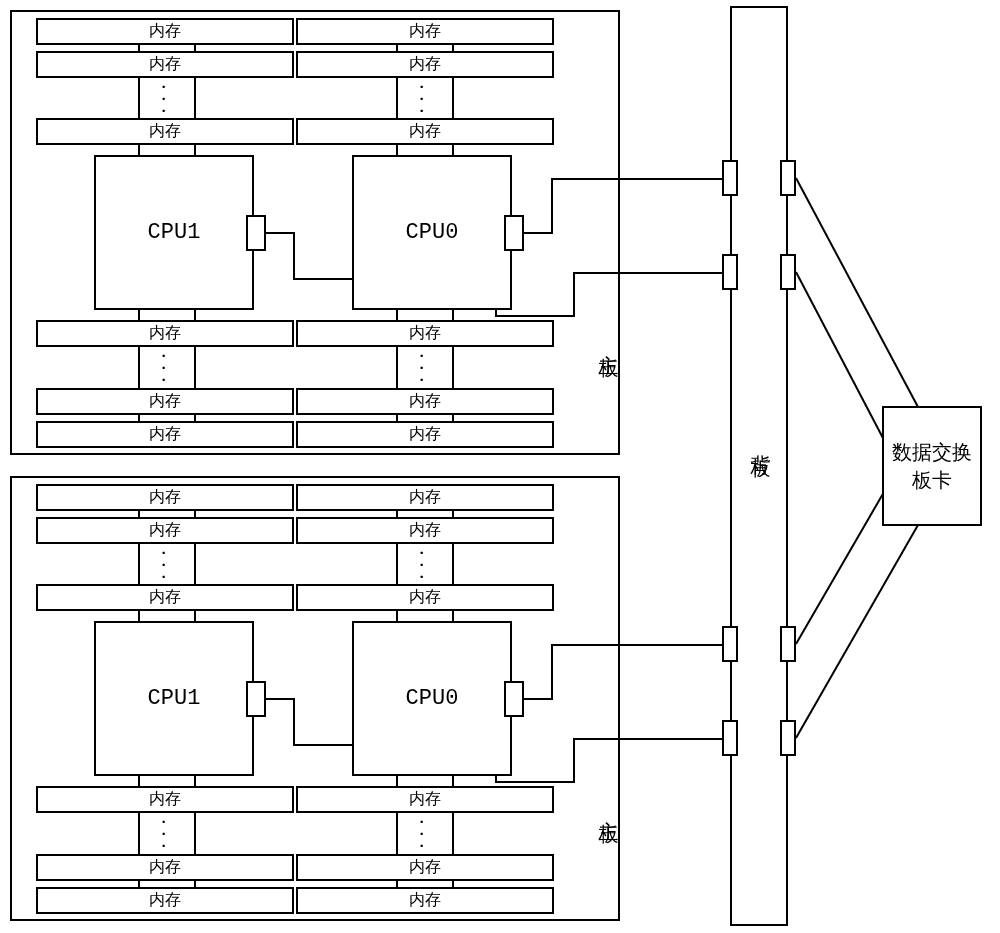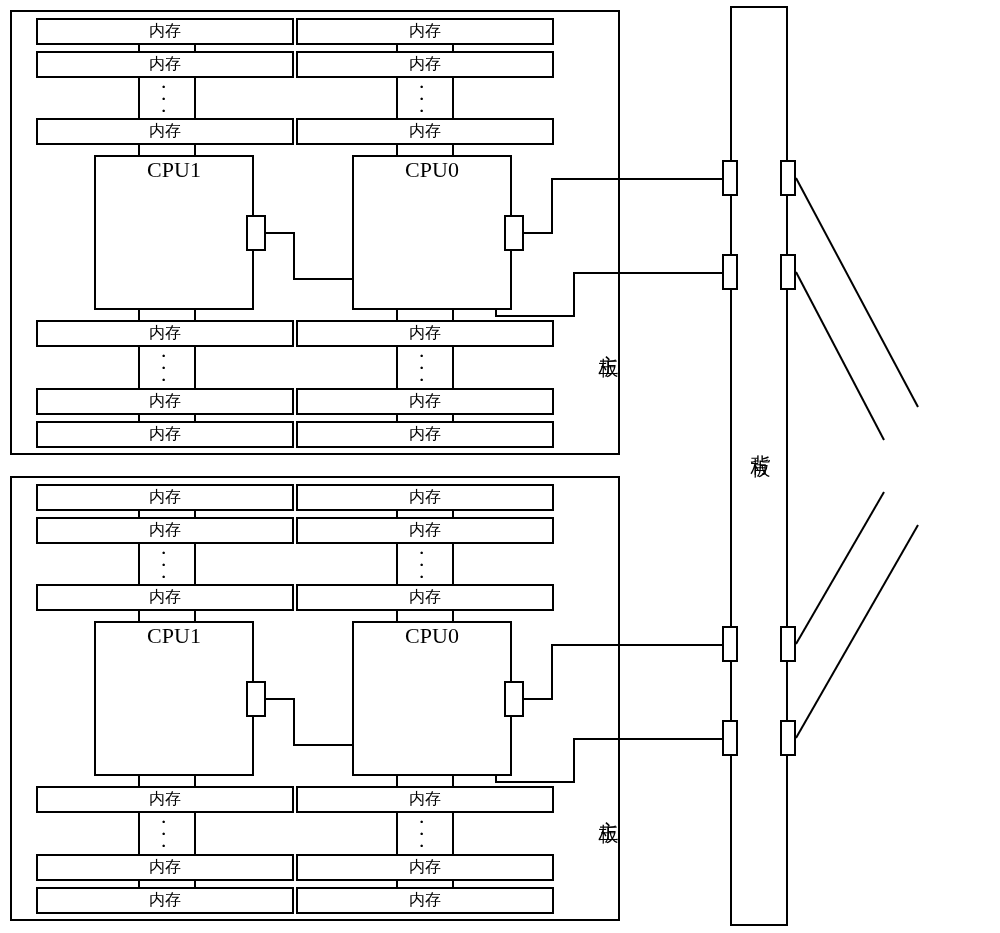--- a/index.html
+++ b/index.html
@@ -41,24 +41,25 @@
     align-items: center;
     font-size: 22px;
     line-height: 12px;
     font-weight: 400;
   }
   .cpu-box {
     position: absolute;
     border: 2px solid #000;
     background: #fff;
     display: flex;
-    align-items: flex-start;
+    align-items: center;
     justify-content: center;
     font-size: 22px;
     z-index: 5;
+    font-family: Liberation Mono, monospace;
   }
   .small-conn {
     position: absolute;
     border: 2px solid #000;
     background: #fff;
     z-index: 6;
   }
   .vtext {
     position: absolute;
     writing-mode: vertical-rl;
@@ -243,20 +244,23 @@
 
   <div class="line hline" style="left:523px; top:698px; width:30px;"></div>
   <div class="line vline" style="left:551px; top:644px; height:56px;"></div>
   <div class="line hline" style="left:551px; top:644px; width:172px;"></div>
 
   <div class="line vline" style="left:495px; top:775px; height:8px;"></div>
   <div class="line hline" style="left:495px; top:781px; width:80px;"></div>
   <div class="line vline" style="left:573px; top:738px; height:45px;"></div>
   <div class="line hline" style="left:573px; top:738px; width:150px;"></div>
 
+  <div class="switch-box" style="left:882px; top:406px;">
+    <span style="display:inline-block; width:4em;">数据交换板卡</span>
+  </div>
 
   <svg class="trace" style="left:0; top:0; width:1000px; height:933px; pointer-events:none;">
     <line x1="796" y1="178" x2="918" y2="407"></line>
     <line x1="796" y1="272" x2="884" y2="440"></line>
     <line x1="796" y1="738" x2="918" y2="525"></line>
     <line x1="796" y1="644" x2="884" y2="492"></line>
   </svg>
 
 </div>
 

